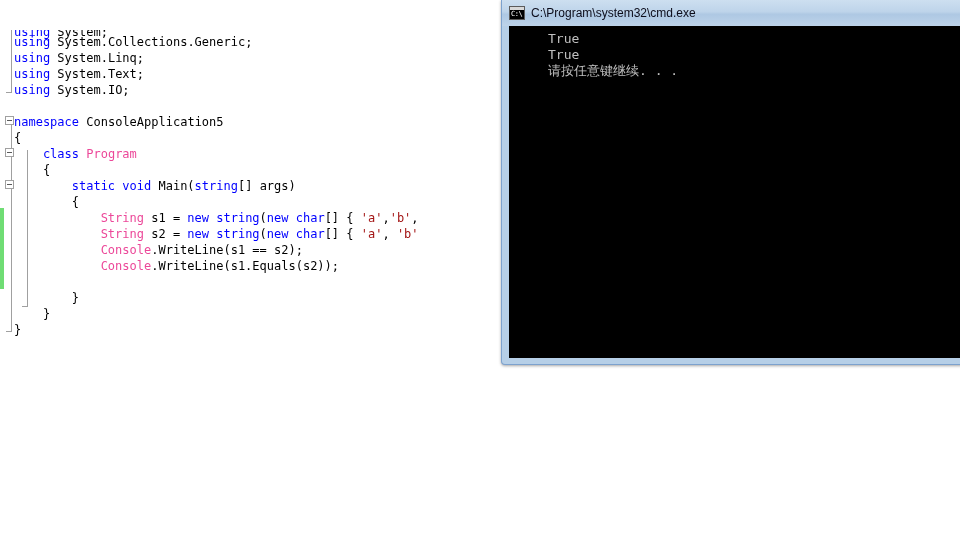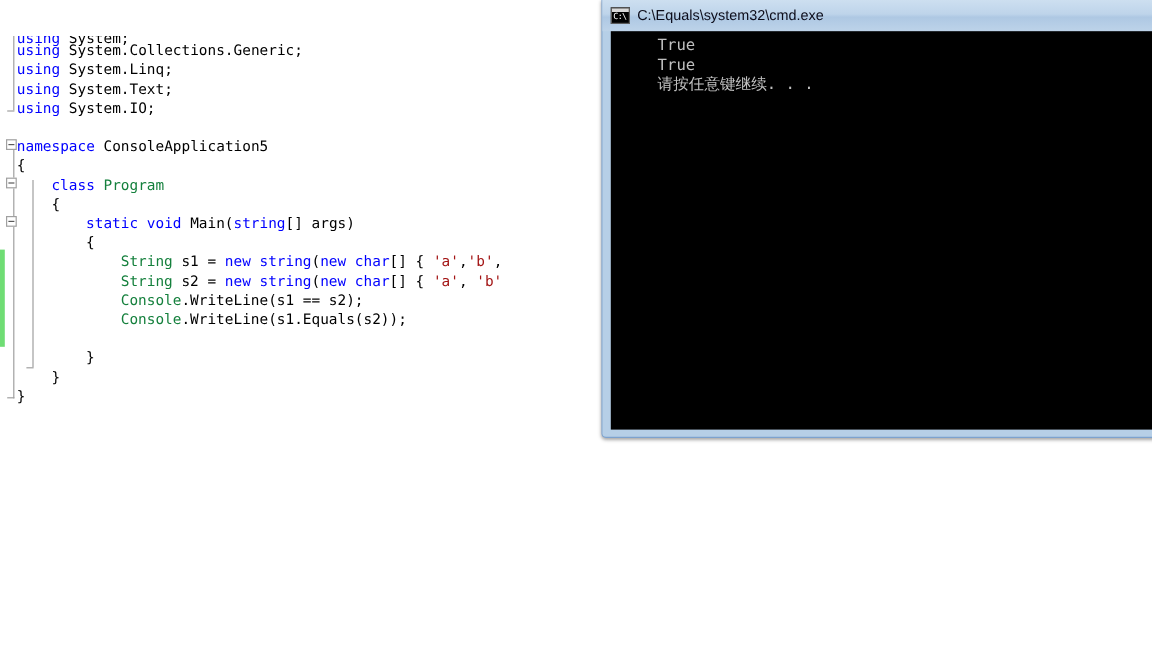--- a/index.html
+++ b/index.html
@@ -82,21 +82,21 @@
     white-space: pre;
     color: #000000;
   }
   .ln {
     position: absolute;
     left: 14px;
     white-space: pre;
     height: 16px;
   }
   .kw    { color: #0000ff; }
-  .type  { color: #15803d; }
+  .type  { color: #ec4899; }
   .str   { color: #a31515; }
   .plain { color: #000000; }
 
   
   #console-window {
     position: absolute;
     left: 501px;
     top: 0px;
     width: 470px;   
     height: 365px;
@@ -194,21 +194,21 @@
   <div id="code"><div class="ln" style="top: -6px; left: 14px; overflow: hidden;"><span class="kw">using</span><span class="plain"> System;</span></div><div class="ln" style="top: 4px; left: 14px;"><span class="kw">using</span><span class="plain"> System.Collections.Generic;</span></div><div class="ln" style="top: 20px; left: 14px;"><span class="kw">using</span><span class="plain"> System.Linq;</span></div><div class="ln" style="top: 36px; left: 14px;"><span class="kw">using</span><span class="plain"> System.Text;</span></div><div class="ln" style="top: 52px; left: 14px;"><span class="kw">using</span><span class="plain"> System.IO;</span></div><div class="ln" style="top: 68px; left: 14px;"></div><div class="ln" style="top: 84px; left: 14px;"><span class="kw">namespace</span><span class="plain"> ConsoleApplication5</span></div><div class="ln" style="top: 100px; left: 14px;"><span class="plain">{</span></div><div class="ln" style="top: 116px; left: 42.88px;"><span class="kw">class</span><span class="plain"> </span><span class="type">Program</span></div><div class="ln" style="top: 132px; left: 42.88px;"><span class="plain">{</span></div><div class="ln" style="top: 148px; left: 71.76px;"><span class="kw">static void</span><span class="plain"> Main(</span><span class="kw">string</span><span class="plain">[] args)</span></div><div class="ln" style="top: 164px; left: 71.76px;"><span class="plain">{</span></div><div class="ln" style="top: 180px; left: 100.64px;"><span class="type">String</span><span class="plain"> s1 = </span><span class="kw">new string</span><span class="plain">(</span><span class="kw">new char</span><span class="plain">[] { </span><span class="str">'a'</span><span class="plain">,</span><span class="str">'b'</span><span class="plain">,</span><span class="str">'c'</span><span class="plain">});</span></div><div class="ln" style="top: 196px; left: 100.64px;"><span class="type">String</span><span class="plain"> s2 = </span><span class="kw">new string</span><span class="plain">(</span><span class="kw">new char</span><span class="plain">[] { </span><span class="str">'a'</span><span class="plain">, </span><span class="str">'b'</span><span class="plain">, </span><span class="str">'c'</span><span class="plain"> });</span></div><div class="ln" style="top: 212px; left: 100.64px;"><span class="type">Console</span><span class="plain">.WriteLine(s1 == s2);</span></div><div class="ln" style="top: 228px; left: 100.64px;"><span class="type">Console</span><span class="plain">.WriteLine(s1.Equals(s2));</span></div><div class="ln" style="top: 244px; left: 100.64px;"></div><div class="ln" style="top: 260px; left: 71.76px;"><span class="plain">}</span></div><div class="ln" style="top: 276px; left: 42.88px;"><span class="plain">}</span></div><div class="ln" style="top: 292px; left: 14px;"><span class="plain">}</span></div></div>
 </div>
 
 <div id="console-window">
 
   <div id="title-bar">
     <div id="cmd-icon">
       <div class="bar"></div>
       <div class="prompt">C:\</div>
     </div>
-    <div id="title-text">C:\Equals\system32\cmd.exe</div>
+    <div id="title-text">C:\Program\system32\cmd.exe</div>
   </div>
 
   <div id="console-body">
     <div id="console-text">True
 True
 请按任意键继续. . .</div>
   </div>
 </div>
 
 </body></html>

